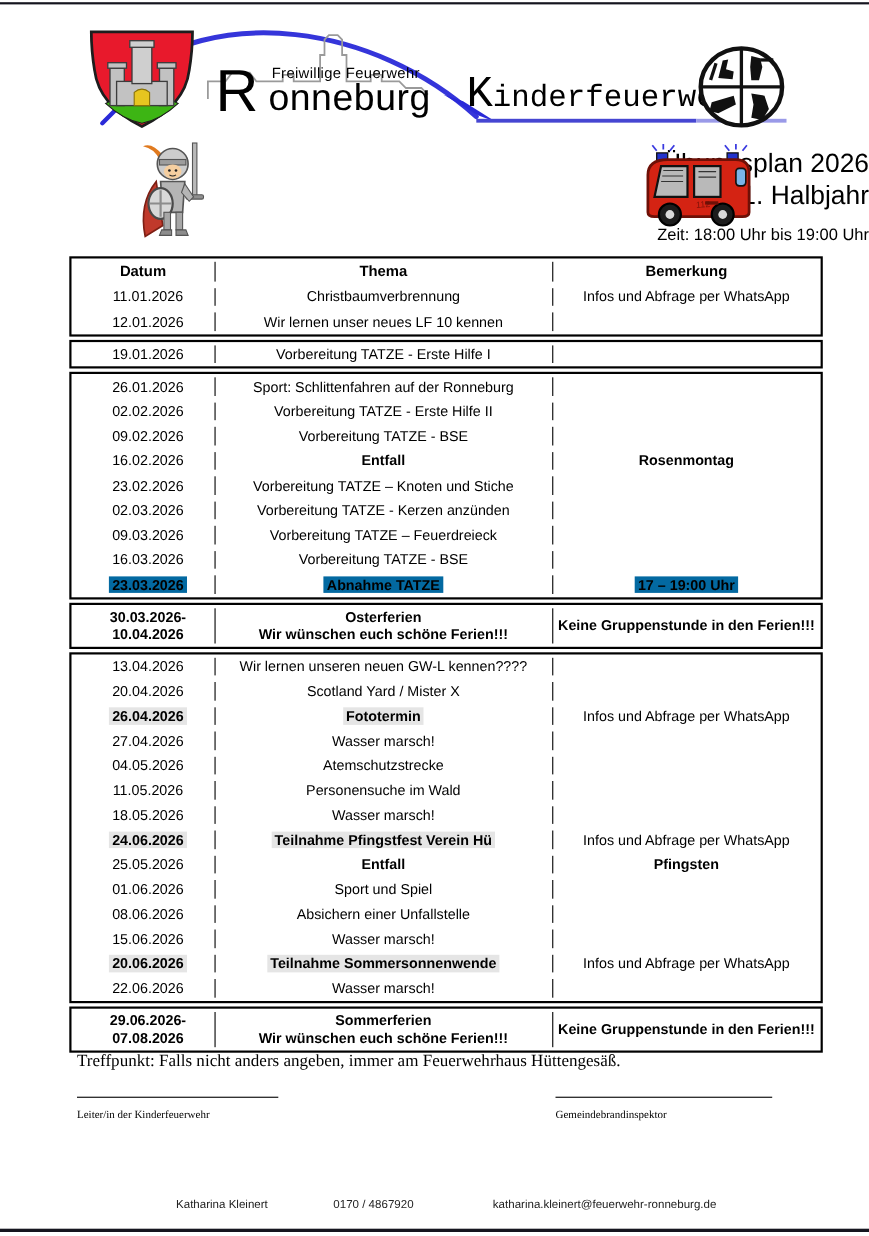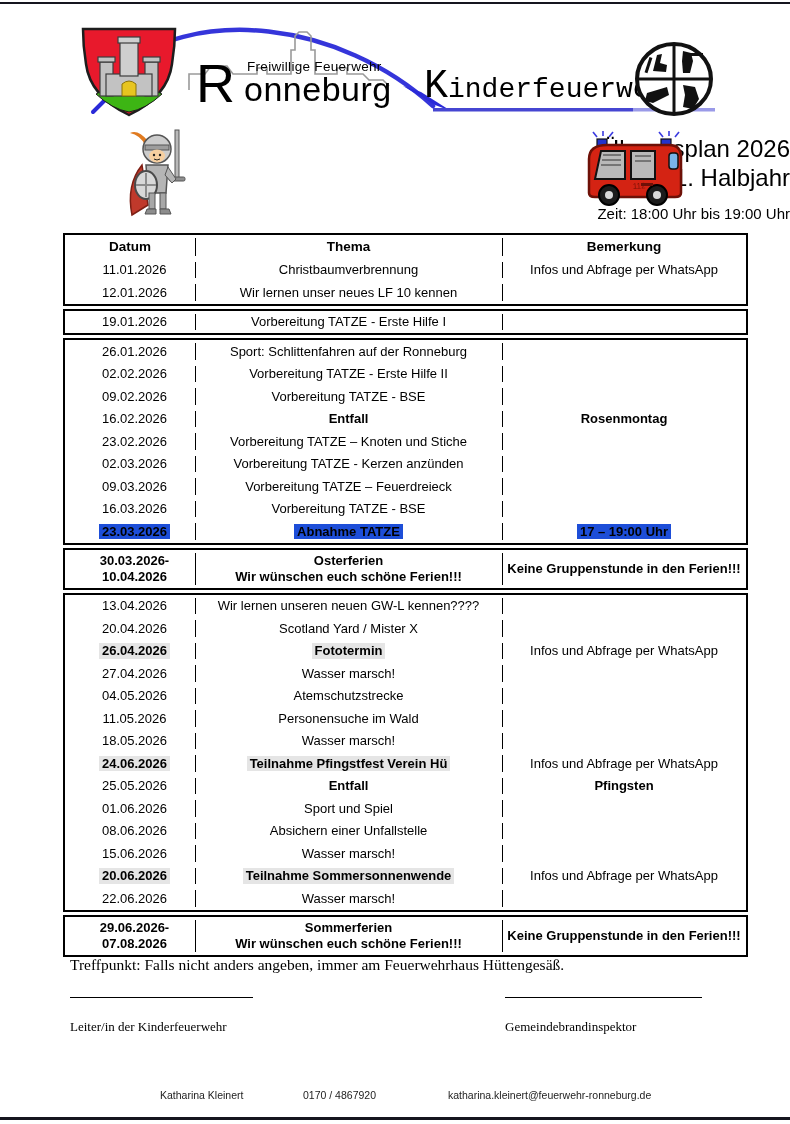--- a/index.html
+++ b/index.html
@@ -47,30 +47,30 @@
   .c-date  { width:130px;padding-left:13px; }
   .c-theme { width:307px; }
   .c-note  { flex:1; }
   .c-date::after, .c-theme::after {
     content:""; position:absolute; right:-1px; top:3px; bottom:3px;
     width:1.5px; background:#000;
   }
   .header-row .tcell { font-weight:bold; font-size:13.5px; padding:4px; }
   .tcell span { white-space:pre-line; }
   .bold { font-weight:bold; }
-  .hl-green  { background:#1d4ed8; padding:0 3px; }
+  .hl-green  { background:#0369a1; padding:0 3px; }
   .hl-yellow { background:#e5e5e5; padding:0 3px; }
 
   
   .treff {
     position:absolute; left:70px; top:956px;
     font-family:"Liberation Serif", serif; font-size:15.5px;
   }
-  .sig { position:absolute; top:997px; border-top:1.5px solid #000; padding-top:21px;
-         font-family:"Liberation Serif", serif; font-size:13px; }
+  .sig { position:absolute; top:997px; border-top:1.5px solid #000; padding-top:10px;
+         font-family:"Liberation Serif", serif; font-size:10px; }
   .sig-left  { left:70px;  width:183px; }
   .sig-right { left:505px; width:197px; }
 
   .contact { position:absolute; left:0; top:1089px; width:100%; height:14px;
              font-size:10.5px; color:#222; }
   .contact span { position:absolute; white-space:nowrap; }
   .contact-name  { left:160px; }
   .contact-phone { left:303px; }
   .contact-email { left:448px; }
 </style>

